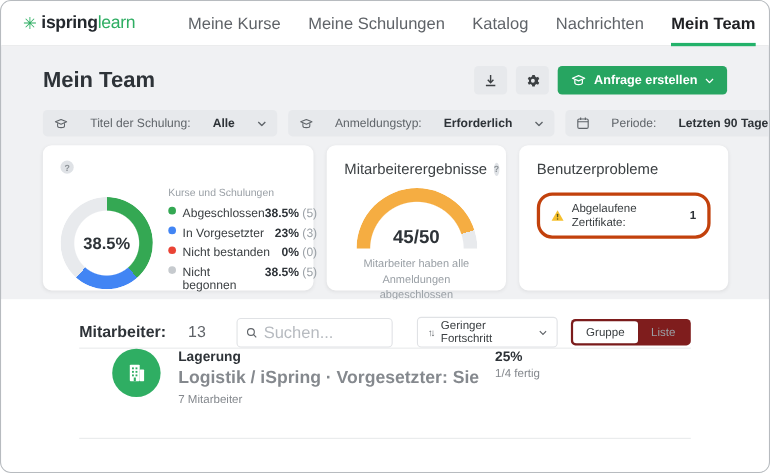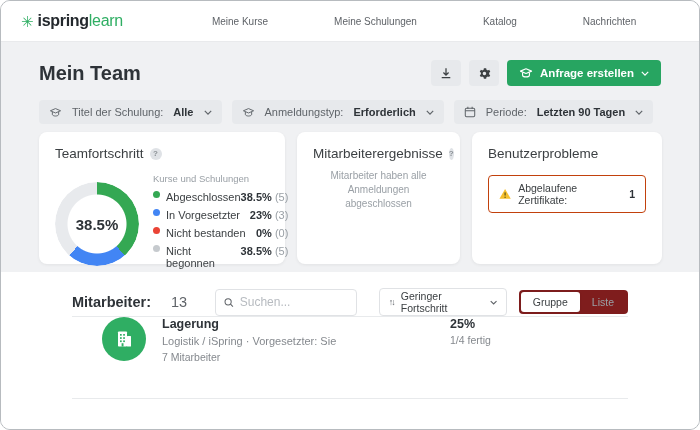--- a/index.html
+++ b/index.html
@@ -8,33 +8,33 @@
 
   .frame { width:700px; height:430px; border:1px solid #b7bbbf; border-radius:10px; overflow:hidden; background:#f0f1f3; display:flex; flex-direction:column; }
 
   
   .topnav { height:41px; background:#ffffff; border-bottom:1px solid #e9eaec; display:flex; align-items:center; padding:0 20px; flex-shrink:0; }
   .logo { display:flex; align-items:center; gap:4px; cursor:pointer; }
   .logo-star { color:#2fae63; font-size:15px; line-height:1; font-weight:700; }
   .logo-ispring { font-size:16px; font-weight:700; color:#23282d; letter-spacing:-0.3px; }
   .logo-learn { font-size:16px; font-weight:400; color:#2fae63; letter-spacing:-0.3px; }
   .nav-items { display:flex; gap:25px; margin-left:48px; height:41px; align-items:center; }
-  .nav-item { font-size:10px; color:#5f6368; cursor:pointer; height:41px; display:flex; align-items:center; border-bottom:3px solid transparent; border-top:3px solid transparent; white-space:nowrap;margin-left:41px; }
+  .nav-item { font-size:15px; color:#5f6368; cursor:pointer; height:41px; display:flex; align-items:center; border-bottom:3px solid transparent; border-top:3px solid transparent; white-space:nowrap; }
   .nav-item.active { color:#202124; font-weight:700; border-bottom-color:#23b26a; }
 
   
   .dash { padding:0 38px; }
   .page-head { margin-top:18px; display:flex; align-items:center; }
   .page-title { font-size:20px; font-weight:700; color:#2e3338; }
   .head-actions { margin-left:auto; display:flex; align-items:center; gap:8px; }
   .icon-btn { width:30px; height:26px; border-radius:4px; background:#e7e9ec; border:none; display:flex; align-items:center; justify-content:center; cursor:pointer; }
   .btn-green { height:26px; border:none; border-radius:4px; background:#27a561; color:#fff; font-size:11.5px; font-weight:700; display:flex; align-items:center; gap:7px; padding:0 12px; cursor:pointer; font-family:inherit; }
 
   .filter-row { margin-top:14px; display:flex; gap:10px; }
-  .chip { height:24px; background:#e7e9ec; border-radius:4px; display:flex; align-items:center; gap:10px; padding:0 10px; font-size:11px; color:#5f6469; cursor:pointer; white-space:nowrap; }
+  .chip { height:24px; background:#e7e9ec; border-radius:4px; display:flex; align-items:center; gap:20px; padding:0 10px; font-size:11px; color:#5f6469; cursor:pointer; white-space:nowrap; }
   .chip b { color:#2e3338; font-weight:700; }
   .chev { width:8px; height:5px; }
 
   .cards-row { margin-top:8px; display:grid; grid-template-columns:246px 163px 190px; gap:12px; }
   .card { background:#fff; border-radius:8px; box-shadow:0 1px 3px rgba(60,64,67,.08); padding:14px 16px; height:132px; }
   .card-title-row { display:flex; align-items:center; gap:6px; }
   .card-title { font-size:13.5px; font-weight:500; color:#3c4043; }
   .qmark { width:12px; height:12px; border-radius:50%; background:#dfe2e6; color:#8a9095; font-size:8px; font-weight:700; display:flex; align-items:center; justify-content:center; cursor:pointer; }
 
   
@@ -53,43 +53,43 @@
 
   
   .gauge-wrap { margin:10px auto 0; width:110px; height:55px; position:relative; overflow:hidden; }
   .gauge { width:110px; height:110px; border-radius:50%;
     -webkit-mask:radial-gradient(closest-side, transparent calc(100% - 13px), #000 calc(100% - 12px));
     mask:radial-gradient(closest-side, transparent calc(100% - 13px), #000 calc(100% - 12px)); }
   .gauge-label { position:absolute; bottom:0; left:0; right:0; text-align:center; font-size:17px; font-weight:700; color:#2e3338; }
   .gauge-caption { margin-top:8px; text-align:center; font-size:10px; color:#9aa0a6; line-height:1.4; }
 
   
-  .issue-chip { margin-top:14px; display:inline-flex; align-items:center; gap:7px; border:1px solid #c2410c; border-radius:4px; padding:6px 10px; font-size:10.5px; color:#3c4043; cursor:pointer; background:#fff; }
+  .issue-chip { margin-top:14px; display:inline-flex; align-items:center; gap:7px; border:3px solid #c2410c; border-radius:14px; padding:6px 10px; font-size:10.5px; color:#3c4043; cursor:pointer; background:#fff; }
   .issue-chip b { font-weight:700; color:#2e3338; }
 
   
   .emp { background:#ffffff; flex:1; margin-top:8px; padding:0 71px; }
   .emp-head { display:flex; align-items:center; padding-top:16px; height:44px; }
   .emp-title { font-size:14.5px; font-weight:700; color:#2e3338; }
   .emp-count { font-size:14.5px; color:#5f6368; margin-left:20px; font-weight:400; }
   .search { margin-left:28px; width:142px; height:27px; border:1px solid #e0e2e5; border-radius:4px; display:flex; align-items:center; padding:0 8px; gap:6px; background:#fff; }
-  .search input { border:none; outline:none; width:100%; font-size:12px; color:#3c4043; font-family:inherit; background:transparent; }
+  .search input { border:none; outline:none; width:100%; font-size:15px; color:#3c4043; font-family:inherit; background:transparent; }
   .search input::placeholder { color:#b7bbc0; }
   .sort-select { margin-left:auto; width:128px; height:28px; border:1px solid #e0e2e5; border-radius:4px; background:#fff; display:flex; align-items:center; gap:7px; padding:0 9px; font-size:10.5px; color:#3c4043; cursor:pointer; }
   .sort-arrows { font-size:9px; color:#5f6368; letter-spacing:-2px; }
   .sort-select .chev { margin-left:auto; }
   .toggle { margin-left:12px; background:#7f1d1d; border-radius:4px; padding:2px; display:flex; }
   .toggle-btn { font-size:10.5px; padding:4px 12px; border-radius:3px; color:#9aa0a6; cursor:pointer; }
   .toggle-btn.active { background:#fff; color:#3c4043; box-shadow:0 0 2px rgba(0,0,0,.12); }
   .divider { height:1px; background:#e8eaec; }
   .emp-row { display:flex; align-items:flex-start; height:81px; cursor:pointer; }
   .grp-avatar { width:44px; height:44px; border-radius:50%; background:#2fae63; margin-left:30px; display:flex; align-items:center; justify-content:center; flex-shrink:0; }
   .grp-info { margin-left:16px; }
   .grp-name { font-size:12.5px; font-weight:700; color:#2e3338; }
-  .grp-sub { font-size:11px; color:#85898e; margin-top:4px; }
+  .grp-sub { font-size:16px; color:#85898e; margin-top:4px;font-weight:bold; }
   .grp-members { font-size:10.5px; color:#85898e; margin-top:4px; }
   .grp-progress { margin-left:auto; margin-right:118px; width:60px; }
   .grp-pct { font-size:12.5px; font-weight:700; color:#2e3338; }
   .grp-done { font-size:10.5px; color:#85898e; margin-top:3px; }
 </style>
 </head>
 <body>
 
 <div class="frame">
 
@@ -169,21 +169,20 @@
         <svg class="chev" viewBox="0 0 10 6" fill="none" stroke="#5f6469" stroke-width="1.5">
             <path d="M1 1l4 4 4-4"></path>
           </svg>
       </div>
     </div>
 
     <div class="cards-row">
 
       <div class="card">
         <div class="card-title-row">
-          <span class="card-title">Teamfortschritt</span>
           <span class="qmark">?</span>
         </div>
         <div class="card1-body">
           <div class="donut-wrap">
             <div class="donut" id="donut" style="background: conic-gradient(rgb(52, 168, 83) 0%, rgb(52, 168, 83) 38.5%, rgb(66, 133, 244) 38.5%, rgb(66, 133, 244) 61.5%, rgb(232, 234, 237) 61.5%, rgb(232, 234, 237) 100%);"></div>
             <div class="donut-label">38.5%</div>
           </div>
           <div class="legend">
             <div class="legend-title">Kurse und Schulungen</div>
             <div class="legend-row">
@@ -208,20 +207,24 @@
             </div>
           </div>
         </div>
       </div>
 
       <div class="card">
         <div class="card-title-row">
           <span class="card-title">Mitarbeiterergebnisse</span>
           <span class="qmark">?</span>
         </div>
+        <div class="gauge-wrap">
+          <div class="gauge" id="gauge" style="background: conic-gradient(from 270deg, rgb(245, 173, 66) 0%, rgb(245, 173, 66) 45%, rgb(232, 234, 237) 45%, rgb(232, 234, 237) 50%, transparent 50%, transparent 100%);"></div>
+          <div class="gauge-label">45/50</div>
+        </div>
         <div class="gauge-caption">Mitarbeiter haben alle Anmeldungen abgeschlossen</div>
       </div>
 
       <div class="card">
         <div class="card-title-row">
           <span class="card-title">Benutzerprobleme</span>
         </div>
         <div class="issue-chip">
           <svg width="13" height="12" viewBox="0 0 14 13">
               <path d="M7 .8 13.5 12H.5z" fill="#f6c02e"></path>

